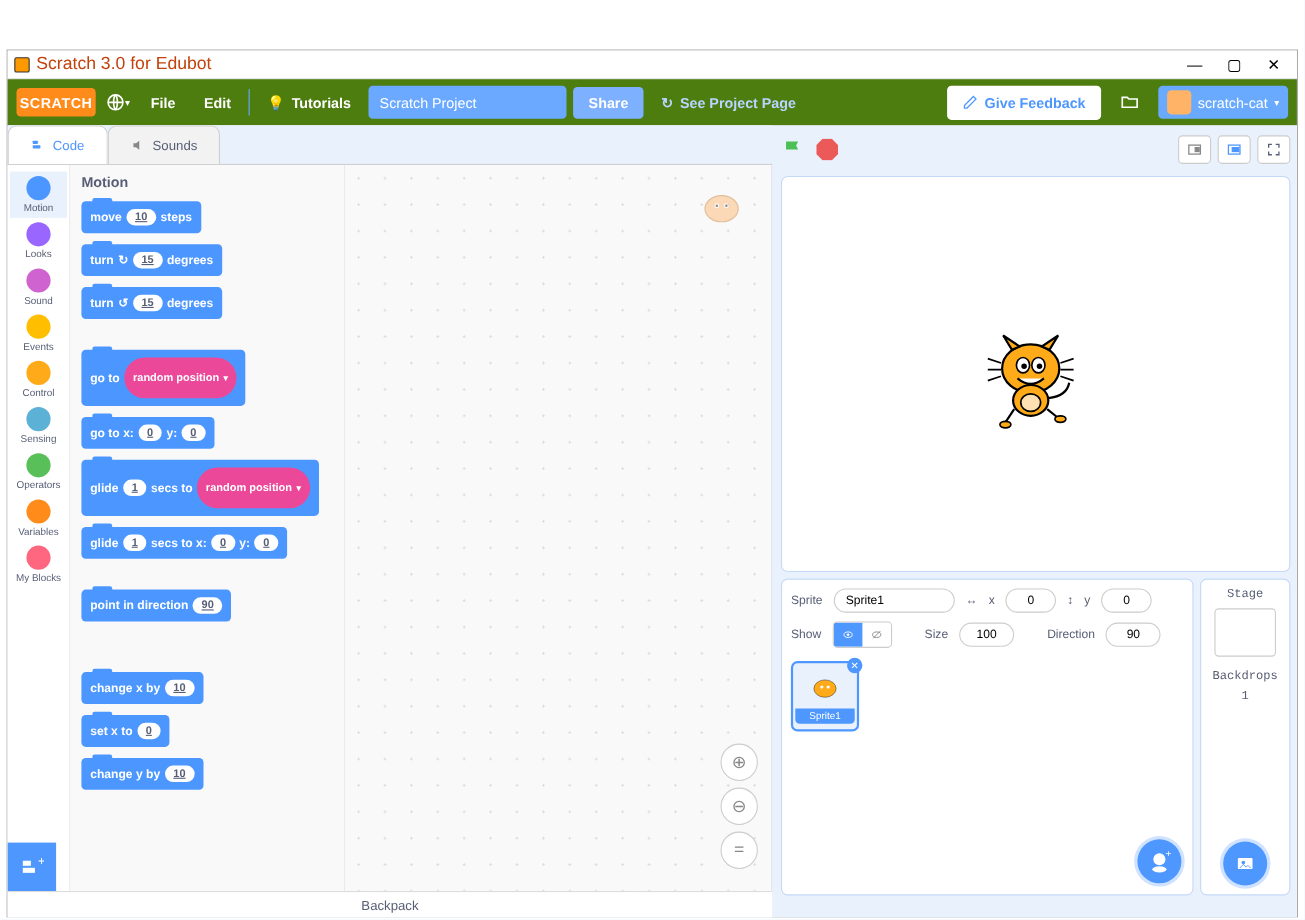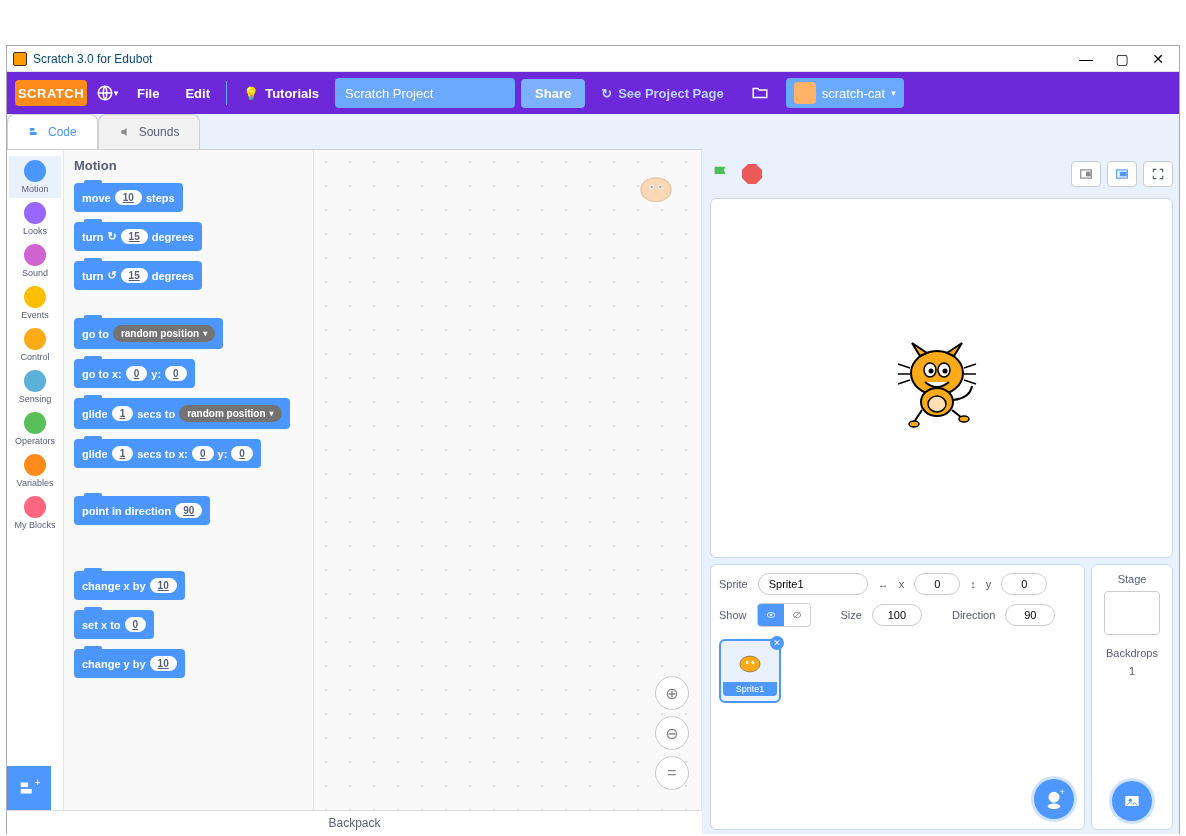--- a/index.html
+++ b/index.html
@@ -2,25 +2,25 @@
 <html><head>
 <meta charset="utf-8">
 <style>
 * { box-sizing: border-box; margin: 0; padding: 0; font-family: "Helvetica Neue", Arial, sans-serif; }
 body { background: #fff; width: 1186px; height: 836px; overflow: hidden; position: relative; }
 
 .app-window { position: absolute; left: 6px; top: 45px; width: 1174px; height: 789px; border: 1px solid #aaa; background: #fff; }
 
 .titlebar { height: 26px; display: flex; align-items: center; padding: 0 6px; border-bottom: 1px solid #e0e0e0; background: #fff; }
 .titlebar .app-icon { width: 14px; height: 14px; background: #ff9900; border-radius: 2px; margin-right: 6px; border:1px solid #333;}
-.titlebar .title { font-size: 12px; color: #0c4a6e; flex: 1; }
+.titlebar .title { font-size: 16px; color: #c2410c; flex: 1; }
 .win-btns { display: flex; gap: 18px; margin-right: 6px; }
 .win-btn { width: 18px; height: 18px; display: flex; align-items: center; justify-content: center; font-size: 14px; color: #000; cursor: default; }
 
-.menubar { height: 42px; background: #6d28d9; display: flex; align-items: center; padding: 0 8px; gap: 6px; }
+.menubar { height: 42px; background: #4d7c0f; display: flex; align-items: center; padding: 0 8px; gap: 6px; justify-content: center; }
 .logo-scratch { width: 72px; height: 26px; background: #ff8c1a; border-radius: 4px; display: flex; align-items: center; justify-content: center; color: #fff; font-weight: bold; font-size: 13px; letter-spacing: 0.5px;}
 .globe { width: 28px; height: 22px; display:flex;align-items:center;justify-content:center; color:#fff; }
 .menubar-item { color: #fff; font-size: 13px; font-weight: bold; padding: 6px 10px; cursor: pointer; }
 .tutorials { display:flex; align-items:center; gap:6px;}
 .project-name { background:#fff; border-radius:4px; height:30px; width:180px; padding:0 10px; font-size:13px; color:#575e75; border:none; display:flex;align-items:center;}
 .share-btn { background:#ff8c1a; color:#fff; padding:7px 14px; border-radius:4px; font-size:13px; font-weight:bold;}
 .see-project { display:flex;align-items:center;gap:6px; color:#b9d4ff; font-size:13px; font-weight:bold; padding:0 10px;}
 .feedback-btn { background:#fff; color:#4d97ff; padding:8px 14px; border-radius:4px; font-size:13px; font-weight:bold; display:flex;align-items:center;gap:6px; margin-left:auto;}
 .folder-icon { width:20px;height:18px; color:#fff; margin:0 10px; display:flex;align-items:center;justify-content:center;}
 .user-pill { display:flex;align-items:center;gap:6px; background:#69aaff; padding:4px 8px; border-radius:4px; color:#fff; font-size:13px;}
@@ -40,30 +40,30 @@
 .cat-item { width:52px; display:flex;flex-direction:column;align-items:center; padding:4px 0; font-size:9px; color:#575e75;}
 .cat-item .dot { width:22px;height:22px;border-radius:50%; margin-bottom:2px;}
 .cat-item.selected { background:#e9f1fc;}
 
 .blocks-area { width:250px; background:#f9f9f9; overflow:hidden; position:relative; border-right:1px solid #e5e5e5;}
 .blocks-inner { padding:8px 10px; }
 .cat-title { font-size:13px; font-weight:bold; color:#575e75; margin-bottom:10px;}
 .block { background:#4c97ff; color:#fff; font-size:11px; font-weight:bold; border-radius:4px; padding:7px 8px; margin-bottom:10px; display:inline-flex; align-items:center; gap:4px; position:relative;}
 .block::before { content:""; position:absolute; top:-3px; left:10px; width:18px; height:4px; background:#4c97ff; border-radius:2px 2px 0 0;}
 .pill { background:#fff; color:#575e75; border-radius:20px; padding:2px 8px; font-size:10px; min-width:18px; text-align:center;text-decoration:underline;}
-.drop-pill { background:#737373; color:#fff; border-radius:20px; padding:3px 8px; font-size:10px; display:inline-flex;align-items:center;gap:4px;}
+.drop-pill { background:#ec4899; color:#fff; border-radius:20px; padding:13px 8px; font-size:10px; display:inline-flex;align-items:center;gap:4px;}
 .drop-pill::after{content:"▾"; font-size:8px;}
 .scripts { flex:1; background:#f9f9f9; position:relative; background-image: radial-gradient(#ddd 1px, transparent 1px); background-size:24px 24px;}
 .zoom-ctrl { position:absolute; right:12px; bottom:20px; display:flex; flex-direction:column; gap:6px;}
 .zoom-btn { width:34px; height:34px; border:1px solid #ccc; border-radius:50%; background:#fff; display:flex;align-items:center;justify-content:center; color:#888; font-size:16px;}
 .sprite-ghost { position:absolute; right:18px; top:10px; width:54px; height:54px; opacity:0.45;}
 
 .add-ext { position:absolute; left:0; bottom:0; width:44px; height:44px; background:#4d97ff; display:flex;align-items:center;justify-content:center; color:#fff;}
 
-.right-col { flex:1; display:flex; flex-direction:column; padding:4px 6px 4px 8px; gap:6px;margin-top:38px;}
+.right-col { flex:1; display:flex; flex-direction:column; padding:4px 6px 20px 8px; gap:6px;}
 .stage-header { height:36px; display:flex; align-items:center; gap:10px; }
 .flag { width:22px;height:22px; color:#4cbf56;}
 .stopsign { width:20px;height:20px; background:#ec5959; clip-path: polygon(30% 0,70% 0,100% 30%,100% 70%,70% 100%,30% 100%,0 70%,0 30%);}
 .stage-view-btns { margin-left:auto; display:flex; gap:6px;}
 .view-btn { width:30px;height:26px; border:1px solid #ccc; border-radius:4px; background:#fff; display:flex;align-items:center;justify-content:center; color:#4d97ff;}
 
 .stage { background:#fff; border:1px solid #c5d9f7; border-radius:6px; height:360px; position:relative; display:flex;align-items:center;justify-content:center;}
 
 .below-stage { flex:1; display:flex; gap:6px;}
 .sprite-panel { flex:1; background:#fff; border:1px solid #c5d9f7; border-radius:6px; padding:8px; display:flex; flex-direction:column; gap:8px; position:relative;}
@@ -73,21 +73,21 @@
 .toggle-grp { display:flex; border:1px solid #ccc; border-radius:4px; overflow:hidden;}
 .toggle-btn { width:26px;height:22px; display:flex;align-items:center;justify-content:center; color:#888;}
 .toggle-btn.on { background:#4d97ff; color:#fff;}
 .sprite-thumbs { display:flex; gap:6px; margin-top:4px;}
 .thumb { width:62px; height:64px; border:2px solid #4d97ff; border-radius:6px; padding:2px; display:flex;flex-direction:column;align-items:center;justify-content:center; position:relative; background:#e9f1fc;}
 .thumb .name { background:#4d97ff; color:#fff; font-size:9px; padding:2px 0; width:100%; text-align:center; border-radius:0 0 4px 4px;}
 .thumb .x { position:absolute; top:-5px; right:-5px; width:14px;height:14px; border-radius:50%; background:#4d97ff; color:#fff; font-size:9px; display:flex;align-items:center;justify-content:center;}
 .fab { position:absolute; right:10px; bottom:10px; width:40px;height:40px; border-radius:50%; background:#4d97ff; color:#fff; display:flex;align-items:center;justify-content:center; box-shadow:0 0 0 3px #cfe2ff;}
 
 .stage-panel { width:82px; background:#fff; border:1px solid #c5d9f7; border-radius:6px; display:flex;flex-direction:column;align-items:center; padding:8px 4px; gap:6px; position:relative;}
-.stage-panel .slabel { font-size:11px; color:#575e75;}
+.stage-panel .slabel { font-size:11px; color:#575e75;font-family:Liberation Mono, monospace;}
 .stage-thumb { width:56px;height:44px; border:1px solid #ccc; border-radius:4px; background:#fff;}
 .stage-panel .fab { position:absolute; bottom:8px; right:20px;}
 
 .backpack { height:24px; background:#fff; border-top:1px solid #ddd; text-align:center; font-size:12px; color:#575e75; line-height:24px; cursor:pointer;}
 
 svg { display:block; }
 </style>
 </head>
 <body>
 
@@ -117,20 +117,26 @@
     <div style="width:1px;height:24px;background:#6aa9ff;"></div>
     <div class="menubar-item tutorials">
       <span>💡</span>
       <span>Tutorials</span>
     </div>
     <input class="project-name" style="background: rgb(106, 169, 255); color: rgb(255, 255, 255);" value="Scratch Project">
     <div class="share-btn" style="background:#7db0ff;">Share</div>
     <div class="see-project">
       <span>↻</span>
       <span>See Project Page</span>
+    </div>
+    <div class="feedback-btn">
+      <svg width="14" height="14" viewBox="0 0 24 24" fill="none" stroke="#4d97ff" stroke-width="2">
+          <path d="M17 3l4 4L7 21H3v-4L17 3z"></path>
+        </svg>
+      <span>Give Feedback</span>
     </div>
     <div class="folder-icon">
       <svg width="20" height="18" viewBox="0 0 24 24" fill="none" stroke="#fff" stroke-width="2">
           <path d="M3 6h6l2 2h10v10H3z"></path>
         </svg>
     </div>
     <div class="user-pill">
       <div class="user-avatar"></div>
       <span>scratch-cat</span>
       <span style="font-size:9px;">▾</span>

